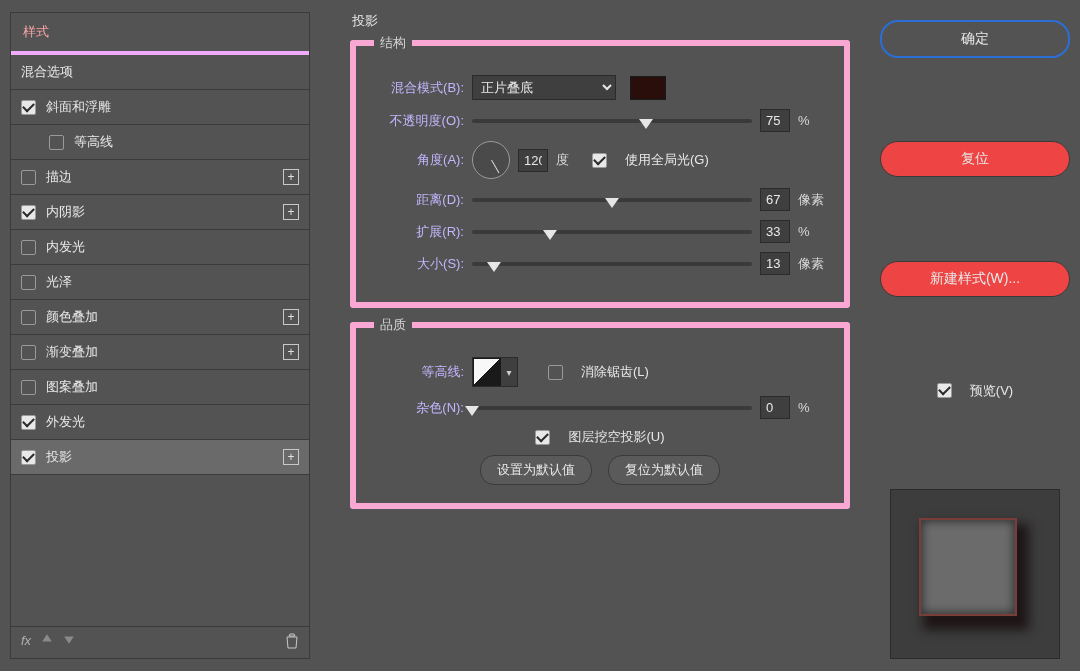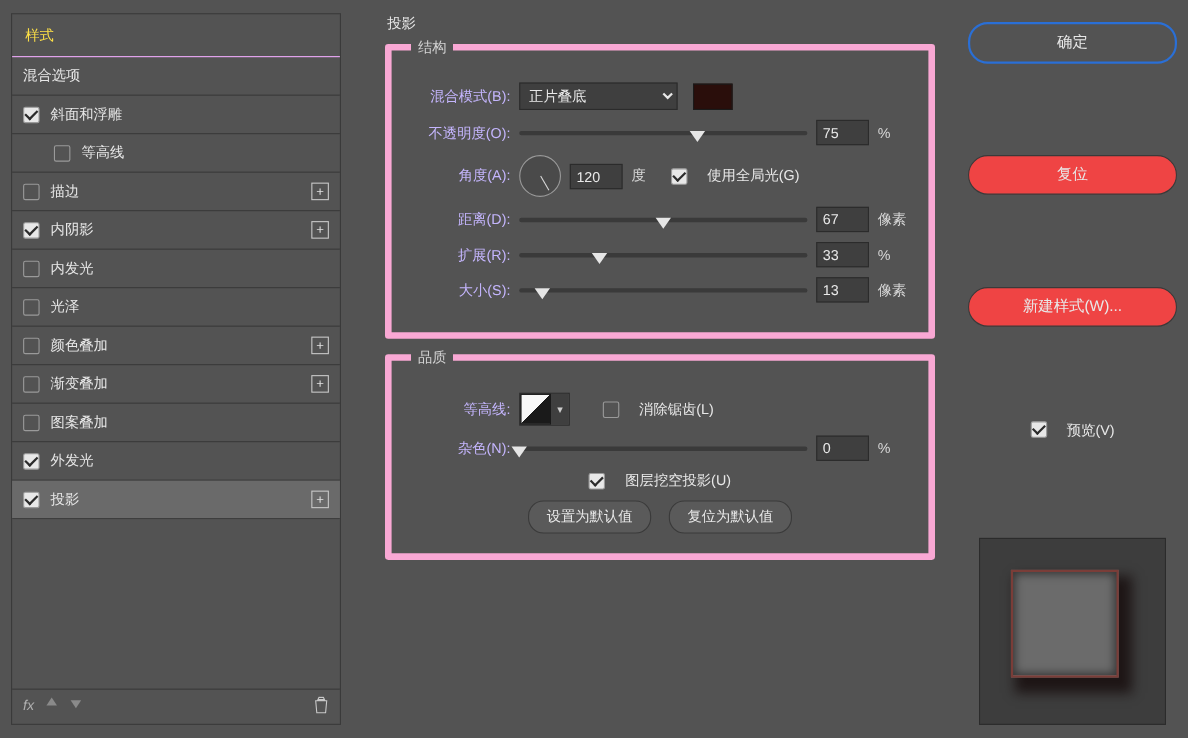--- a/index.html
+++ b/index.html
@@ -18,22 +18,22 @@
   .left-col {
     width: 300px;
     background: #535353;
     border: 1px solid #3a3a3a;
     display: flex;
     flex-direction: column;
     margin-right: 40px;
   }
   .style-header {
     padding: 10px 12px;
-    border-bottom: 1px solid #f0abfc;
-    color: #fde047;
+    border-bottom: 4px solid #f0abfc;
+    color: #fca5a5;
   }
   .style-item {
     display: flex;
     align-items: center;
     padding: 8px 10px;
     border-bottom: 1px solid #3a3a3a;
     position: relative;
   }
   .style-item.selected {
     background: #6a6a6a;
@@ -124,21 +124,21 @@
   .slider .thumb {
     position: absolute;
     top: 50%;
     width: 0; height: 0;
     border-left: 7px solid transparent;
     border-right: 7px solid transparent;
     border-top: 10px solid #e6e6e6;
     transform: translate(-50%, -2px);
   }
   input.num {
-    width: 48px;
+    width: 30px;
     background: #3f3f3f;
     border: 1px solid #2b2b2b;
     color: #e8e8e8;
     padding: 3px 5px;
     font-size: 13px;
   }
   .unit { color: #d8d8d8; width: 28px; }
   select {
     background: #3f3f3f;
     border: 1px solid #2b2b2b;

